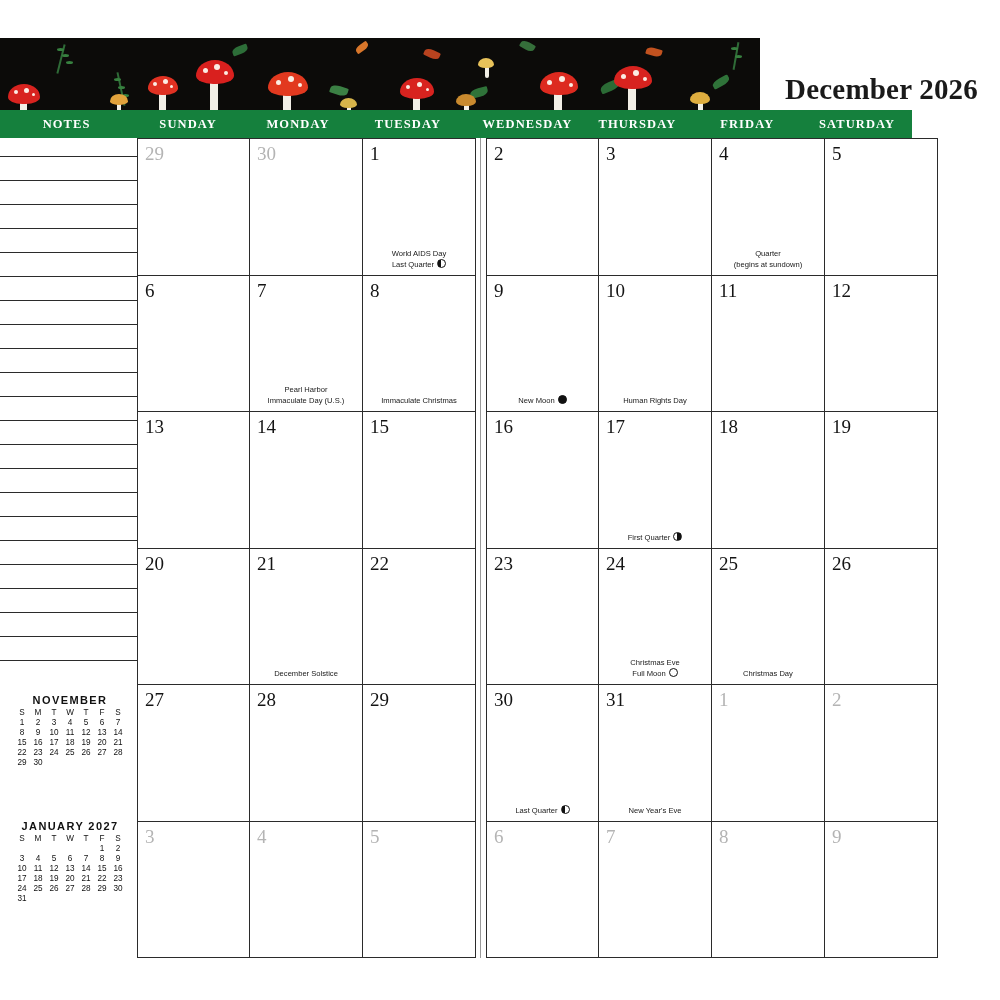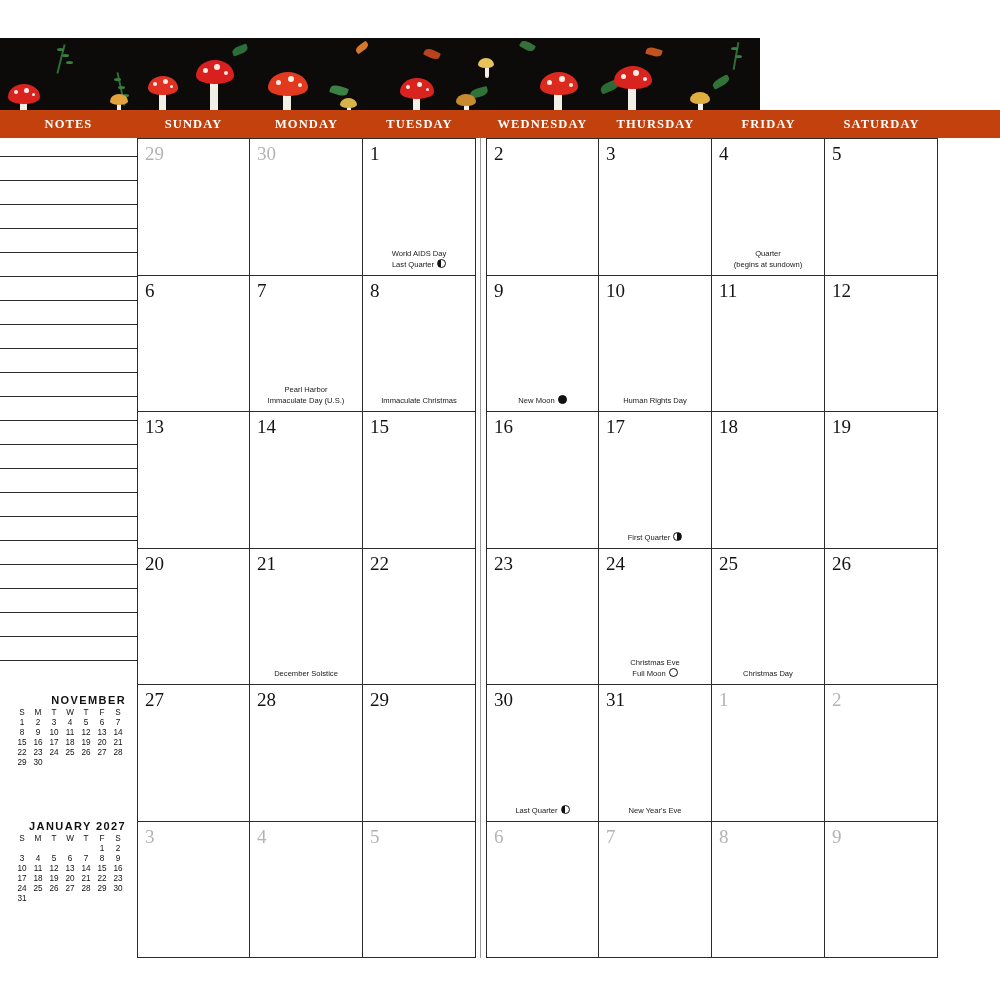--- a/index.html
+++ b/index.html
@@ -81,23 +81,23 @@
     height: 3px;
     background: #37803f;
     border-radius: 50%;
   }
 
   
   #dayheader {
     position: absolute;
     left: 0;
     top: 110px;
-    width: 1000px;
+    width: 912px;
     height: 28px;
-    background: #c2410c;
+    background: #15803d;
     display: flex;
   }
   #dayheader .cell {
     color: #ffffff;
     font-size: 12.5px;
     font-weight: bold;
     letter-spacing: 1.1px;
     display: flex;
     align-items: center;
     justify-content: center;
@@ -135,21 +135,21 @@
   .mini {
     position: absolute;
     left: 14px;
     width: 112px;
     font-family: "Liberation Sans", sans-serif;
   }
   .mini-title {
     font-size: 11px;
     font-weight: bold;
     letter-spacing: 1.4px;
-    text-align: right;
+    text-align: center;
     margin-bottom: 2px;
     color: #111;
   }
   .mini table {
     border-collapse: collapse;
     width: 112px;
   }
   .mini td, .mini th {
     font-size: 8.2px;
     text-align: center;
@@ -329,20 +329,23 @@
       <div class="cap" style="left:0;top:0;width:20px;height:12px;background:#c98a2e;"></div>
     </div>
     <div class="shroom" style="left:690px;top:54px;">
       <div class="stem" style="left:8px;top:9px;width:5px;height:15px;"></div>
       <div class="cap" style="left:0;top:0;width:20px;height:12px;background:#dfae3f;"></div>
     </div>
     <div class="shroom" style="left:478px;top:20px;">
       <div class="stem" style="left:7px;top:8px;width:4px;height:12px;"></div>
       <div class="cap" style="left:0;top:0;width:16px;height:10px;background:#e8c25a;"></div>
     </div>
+  </div>
+  <div id="banner-title-wrap">
+    <div id="banner-title">December 2026</div>
   </div>
 </div>
 
 <div id="dayheader">
   <div class="cell col-notes">NOTES</div>
   <div class="cell col-day">SUNDAY</div>
   <div class="cell col-day">MONDAY</div>
   <div class="cell col-day">TUESDAY</div>
   <div class="gutter-head"></div>
   <div class="cell col-day">WEDNESDAY</div>

